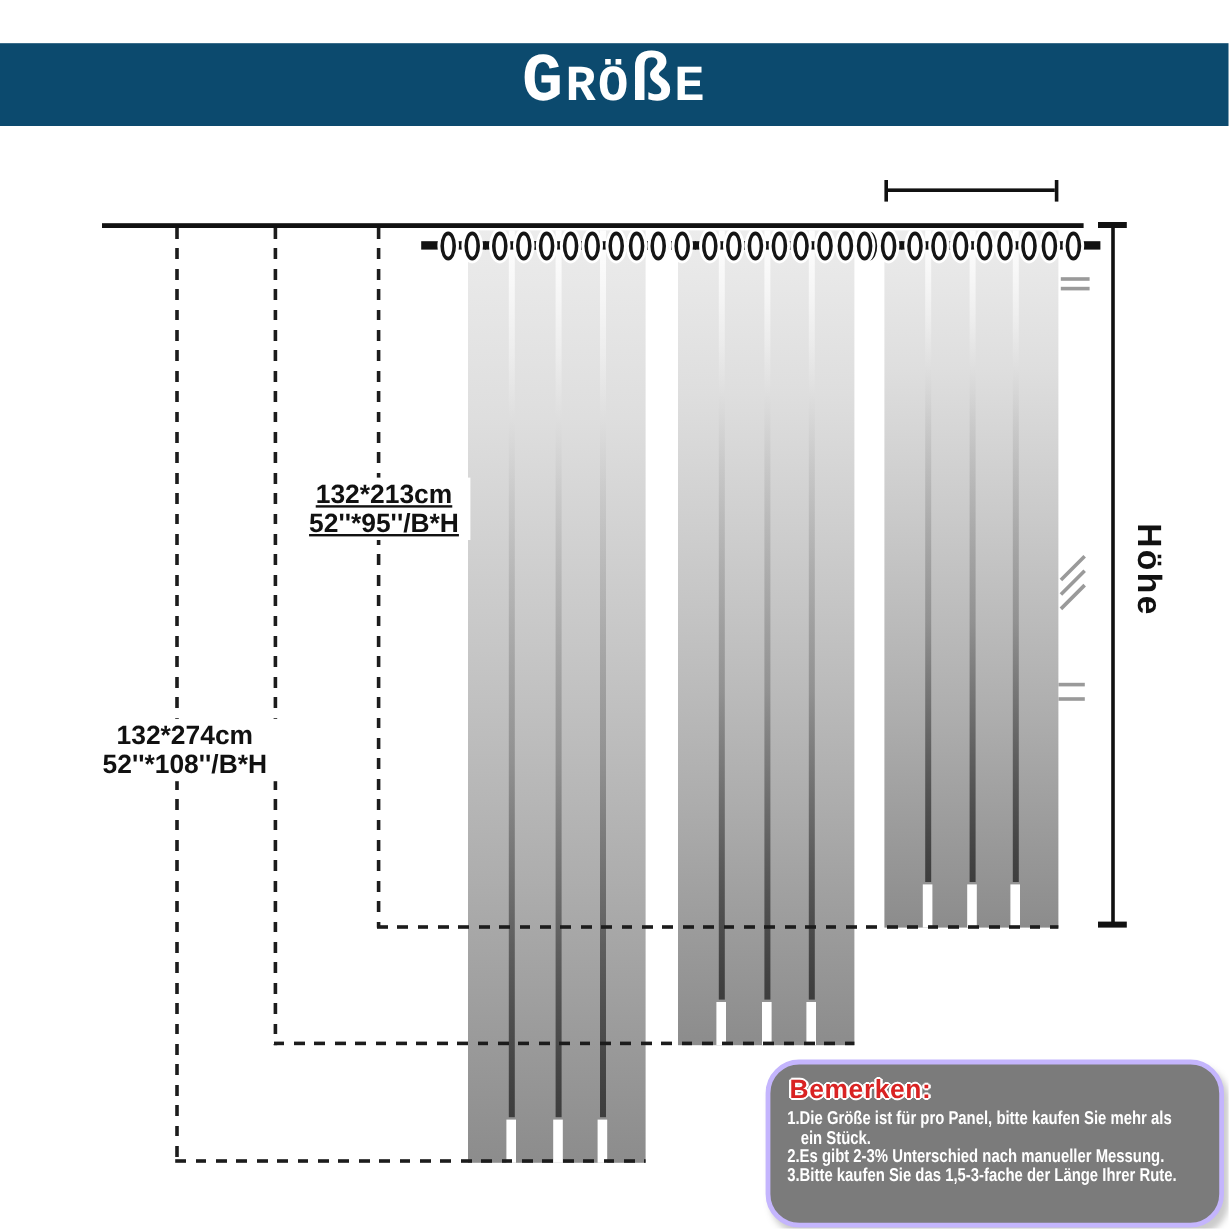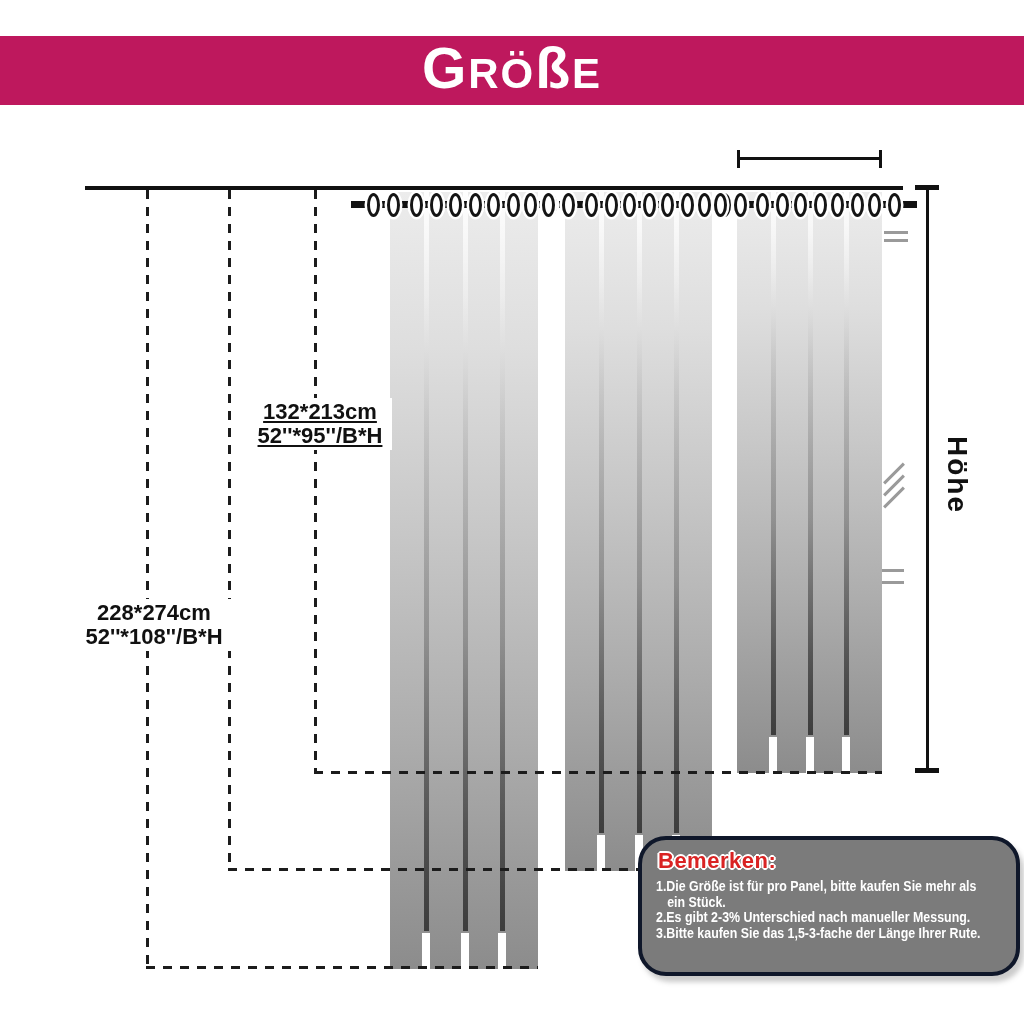--- a/index.html
+++ b/index.html
@@ -38,36 +38,36 @@
   .gband{position:absolute;top:201px;height:7px;background:#121212;z-index:3;}
   .ring{position:absolute;top:193px;width:13px;height:24px;border:3px solid #151515;border-radius:50%;
         background:#fff;box-shadow:0 0 0 2.5px #ffffff;box-sizing:border-box;z-index:4;}
   
   .size-label{position:absolute;background:#fff;text-align:center;z-index:5;
               font-size:22px;font-weight:bold;color:#111;line-height:24px;padding:2px 2px;}
   
   .mark{position:absolute;height:3px;background:#9a9a9a;}
   .mark.slash{transform:rotate(-45deg);}
   
-  .notes{position:absolute;left:638px;top:836px;width:360px;height:126px;background:#7b7b7b;
-         border:4px solid #0f172a;border-radius:28px;z-index:6;
+  .notes{position:absolute;left:638px;top:883px;width:360px;height:126px;background:#7b7b7b;
+         border:4px solid #c4b5fd;border-radius:28px;z-index:6;
          box-shadow:4px 6px 5px rgba(140,140,140,.45);padding:6px 0 0 14px;box-sizing:content-box;}
   .notes-title{font-size:22px;font-weight:bold;color:#d92323;letter-spacing:.5px;margin:2px 0 4px 2px;
         text-shadow:-2px 0 0 #fff,2px 0 0 #fff,0 -2px 0 #fff,0 2px 0 #fff,
                     -1px -1px 0 #fff,1px -1px 0 #fff,-1px 1px 0 #fff,1px 1px 0 #fff;}
   .notes-items{transform:scaleX(.8);transform-origin:0 0;width:420px;}
   .note-item{font-size:15.5px;font-weight:bold;color:#fff;line-height:15.5px;
              padding-left:14px;text-indent:-14px;}
 </style>
 </head>
 <body>
 
 <div class="stage">
 
-  <div class="banner" style="background: #be185d;">
+  <div class="banner" style="background: #0c4a6e; font-family: Liberation Mono, monospace;">
     <span class="word"><span class="t-big">G</span><span class="t-small">RÖ</span><span class="t-big">ß</span><span class="t-small">E</span></span>
   </div>
 
   <div class="breite-bracket">
     <div class="bar"></div>
   </div>
 
   <div class="rod"></div>
 
   <div class="hoehe-cap" style="top:185px;"></div>
@@ -157,21 +157,21 @@
   <div class="mark slash" style="left:880px;top:484px;width:28px;"></div>
   <div class="mark slash" style="left:880px;top:496px;width:28px;"></div>
   <div class="mark" style="left:882px;top:569px;width:22px;"></div>
   <div class="mark" style="left:882px;top:581px;width:22px;"></div>
 
   <div class="size-label" style="left:248px;top:398px;width:140px;text-decoration:underline;">
     <div>132*213cm</div>
     <div>52''*95''/B*H</div>
   </div>
   <div class="size-label" style="left:74px;top:599px;width:156px;">
-    <div>228*274cm</div>
+    <div>132*274cm</div>
     <div>52''*108''/B*H</div>
   </div>
 
   <div class="notes" style="background: rgb(123, 123, 123);">
     <div class="notes-title" style="color: rgb(217, 35, 35);">Bemerken:</div>
     <div class="notes-items">
       <div class="note-item">1.Die Größe ist für pro Panel, bitte kaufen Sie mehr als ein Stück.</div>
       <div class="note-item">2.Es gibt 2-3% Unterschied nach manueller Messung.</div>
       <div class="note-item">3.Bitte kaufen Sie das 1,5-3-fache der Länge Ihrer Rute.</div>
     </div>

